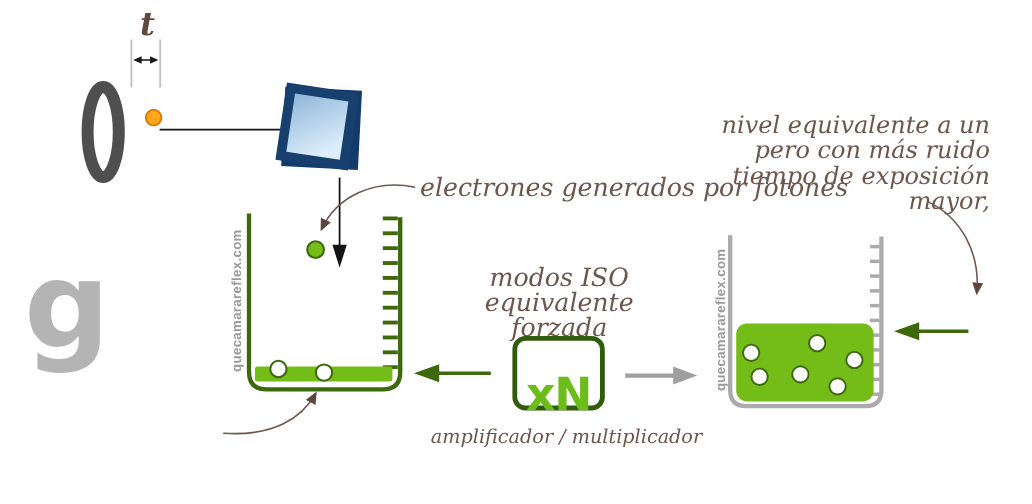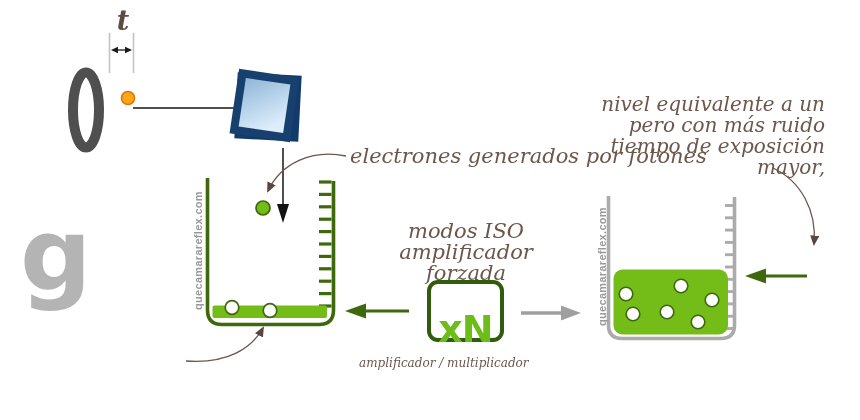--- a/index.html
+++ b/index.html
@@ -25,21 +25,21 @@
     position:absolute;z-index:2;width:128px;height:13px;
     font-family:"Liberation Sans",sans-serif;font-style:normal;
     font-weight:700;font-size:11px;color:#9a9a9a;letter-spacing:.3px;
     transform:rotate(-90deg);transform-origin:center;text-align:center;
     white-space:nowrap;
   }
   .wm-left{left:134px;top:244px;}
   .wm-right{left:538px;top:260px;}
   .photon-label{left:350px;top:146px;}
   .iso-label{left:372px;top:221px;width:188px;text-align:center;white-space:normal;font-style:italic;}
-  .amp-label{left:359px;top:353px;font-size:12px;}
+  .amp-label{left:359px;top:353px;font-size:16px;}
   .noise-note{left:575px;top:94px;width:250px;text-align:right;font-size:20px;white-space:normal;}
   .thermal-label{left:18px;top:346px;}
   .xn-box{
     position:absolute;z-index:2;left:427px;top:280px;width:77px;height:62px;
     border:4px solid #2f5c0d;border-radius:11px;background:#fff;
     display:flex;align-items:center;justify-content:center;box-sizing:border-box;
   }
   .xn-box span{
     font-family:"DejaVu Sans",sans-serif;font-weight:700;font-style:normal;
     font-size:38px;color:#6cbc1a;letter-spacing:-1px;line-height:1;
@@ -172,21 +172,21 @@
       <path d="M 186 361 C 228 364 252 348 263 328" fill="none" stroke="#6d564b" stroke-width="1.3" marker-end="url(#ah)"></path>
     </g>
   </svg>
 
   <div class="txt t-label">t</div>
 
   <div class="txt photon-label">electrones generados por fotones</div>
 
   <div class="txt iso-label">
     <div>modos ISO</div>
-    <div>amplificador forzada</div>
+    <div>equivalente forzada</div>
   </div>
 
   <div class="xn-box">
     <span>xN</span>
   </div>
 
   <div class="txt amp-label">amplificador / multiplicador</div>
 
   <div class="txt noise-note">
     <div>nivel equivalente a un</div>

